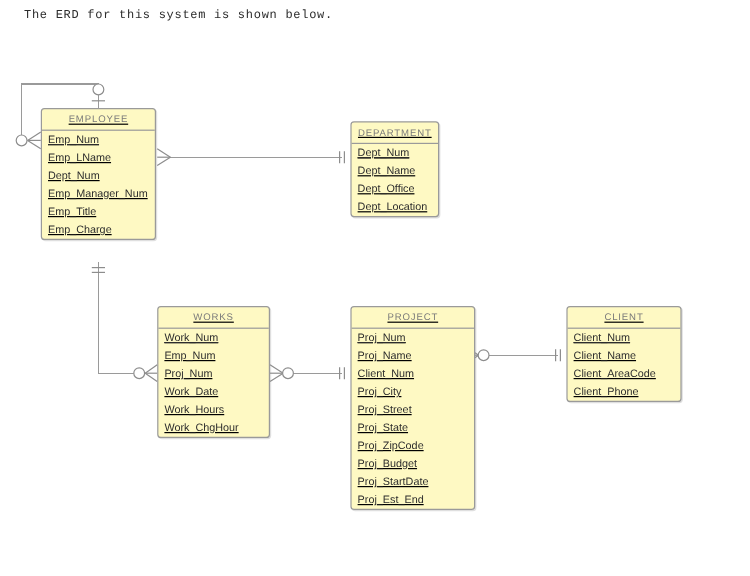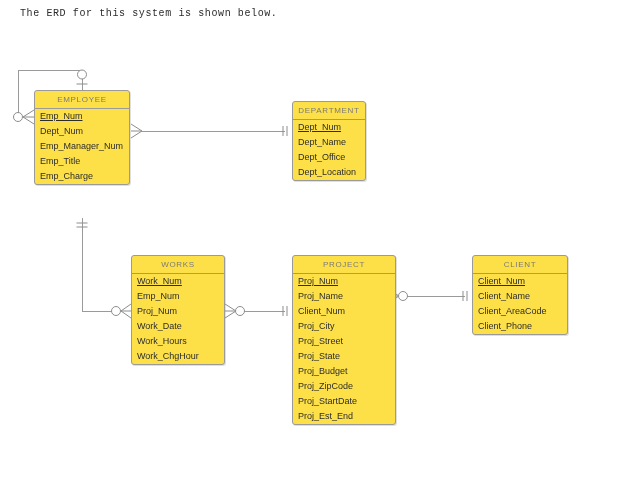--- a/index.html
+++ b/index.html
@@ -29,22 +29,23 @@
     left: 0;
     top: 0;
     width: 625px;
     height: 480px;
   }
   .entity {
     position: absolute;
     box-sizing: border-box;
     border: 1px solid #9a9a9a;
     border-radius: 3px;
-    background: #fde047;
+    background: #fef9c3;
     box-shadow: 1px 1px 0 rgba(150,150,150,0.30);
+    text-decoration: underline;
   }
   .entity-header {
     height: 18px;
     line-height: 18px;
     text-align: center;
     font-size: 8px;
     letter-spacing: 0.7px;
     color: #7a7a7a;
     border-bottom: 1px solid #9a9a9a;
     box-sizing: border-box;
@@ -171,20 +172,21 @@
       <line class="conn-sym" x1="467" y1="291" x2="467" y2="301"></line>
     </g>
   </g>
 </svg>
 
 <div id="entities-root">
     <div class="entity" style="left: 34px; top: 90px; width: 96px;">
       <div class="entity-header">EMPLOYEE</div>
       <ul class="attr-list">
         <li class="attr pk"><span>Emp_Num</span></li>
+        <li class="attr"><span>Emp_LName</span></li>
         <li class="attr"><span>Dept_Num</span></li>
         <li class="attr"><span>Emp_Manager_Num</span></li>
         <li class="attr"><span>Emp_Title</span></li>
         <li class="attr"><span>Emp_Charge</span></li>
       </ul>
     </div>
     <div class="entity" style="left: 292px; top: 101px; width: 74px;">
       <div class="entity-header">DEPARTMENT</div>
       <ul class="attr-list">
         <li class="attr pk"><span>Dept_Num</span></li>
@@ -206,22 +208,22 @@
     </div>
     <div class="entity" style="left: 292px; top: 255px; width: 104px;">
       <div class="entity-header">PROJECT</div>
       <ul class="attr-list">
         <li class="attr pk"><span>Proj_Num</span></li>
         <li class="attr"><span>Proj_Name</span></li>
         <li class="attr"><span>Client_Num</span></li>
         <li class="attr"><span>Proj_City</span></li>
         <li class="attr"><span>Proj_Street</span></li>
         <li class="attr"><span>Proj_State</span></li>
+        <li class="attr"><span>Proj_ZipCode</span></li>
         <li class="attr"><span>Proj_Budget</span></li>
-        <li class="attr"><span>Proj_ZipCode</span></li>
         <li class="attr"><span>Proj_StartDate</span></li>
         <li class="attr"><span>Proj_Est_End</span></li>
       </ul>
     </div>
     <div class="entity" style="left: 472px; top: 255px; width: 96px;">
       <div class="entity-header">CLIENT</div>
       <ul class="attr-list">
         <li class="attr pk"><span>Client_Num</span></li>
         <li class="attr"><span>Client_Name</span></li>
         <li class="attr"><span>Client_AreaCode</span></li>

